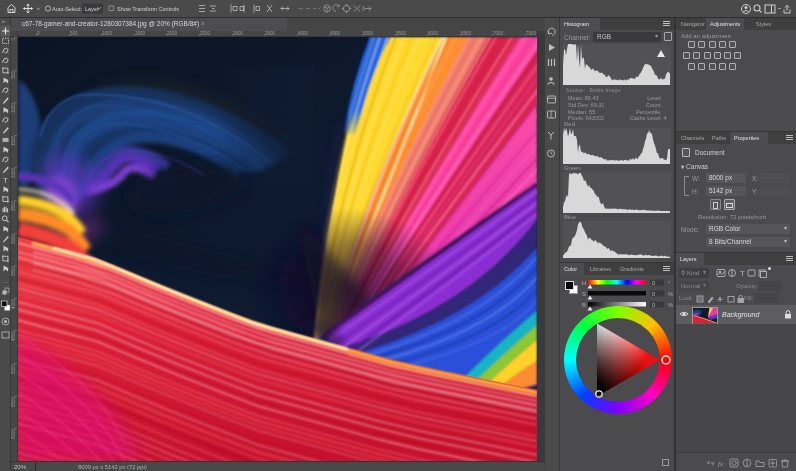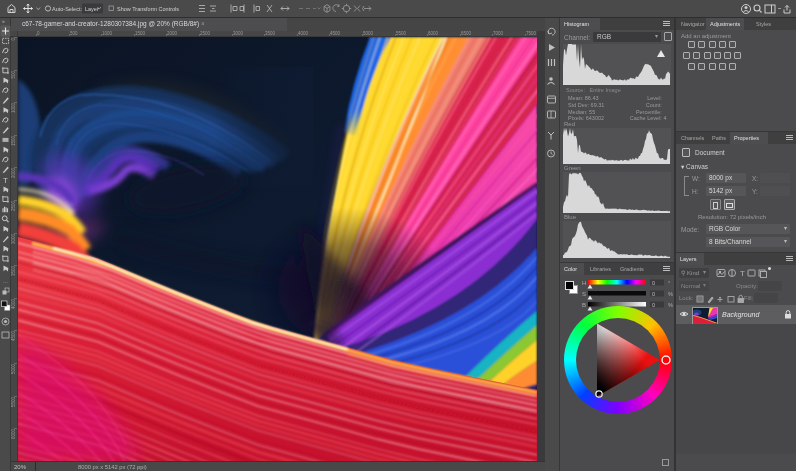--- a/index.html
+++ b/index.html
@@ -627,12 +627,29 @@
 <path d="M 0,7 C 8,9 16,12 24,15 L 24,15 L 0,15 Z" fill="#d92038"></path>
           <path d="M 0,7.3 C 8,9.3 16,12.3 24,15.3" stroke="#ffd060" stroke-width="0.7" fill="none"></path>
         </svg></div>
   <div class="abs" style="left:46px;top:5.5px;font-size:7px;color:#e2e2e2;font-style:italic">Background</div>
   <svg class="abs" style="right:4px;top:5px" width="8" height="9">
         <rect x="1" y="4" width="6" height="4.5" fill="#ddd"></rect>
         <path d="M 2.2,4 v -1.6 a 1.8,1.8 0 0,1 3.6,0 v 1.6" stroke="#ddd" fill="none"></path>
       </svg>
  </div>
  <div class="abs" style="left:0;top:71px;width:120px;height:130px;background:#474749"></div>
+ <div class="abs" style="left:0;top:199px;width:120px;height:19px;background:#4b4b4d;border-top:1px solid #3a3a3a">
+  <svg class="abs" style="left:30px;top:5px" width="90" height="10">
+   <g stroke="#9c9c9c" fill="none" stroke-width="0.9">
+    <path d="M 1,5 h 3 m 1,0 h 3"></path>
+          <path d="M 2,5 a 2,2 0 0,1 2,-2 M 6,7 a 2,2 0 0,0 2,-2" stroke-width="0.7"></path>
+    <text x="12" y="8" font-size="7" fill="#9c9c9c" stroke="none" font-style="italic" font-family="Liberation Serif">fx</text>
+    <rect x="24" y="1" width="8" height="8" rx="1"></rect>
+          <circle cx="28" cy="5" r="2.2"></circle>
+    <circle cx="41" cy="5" r="3.8"></circle>
+          <path d="M 41,1.2 v 7.6"></path>
+    <path d="M 50,3 h 3 l 1,1.5 h 4 v 4 h -8 z"></path>
+    <rect x="63" y="1.5" width="7.5" height="7.5" rx="1"></rect>
+          <path d="M 66.7,3 v 4.5 M 64.5,5.2 h 4.5"></path>
+    <path d="M 76,3 h 6 l -0.5,6 h -5 z M 75,3 h 8 M 77.5,3 v -1 h 3 v 1"></path>
+   </g>
+  </svg>
+ </div>
 </div>
 </body></html>

